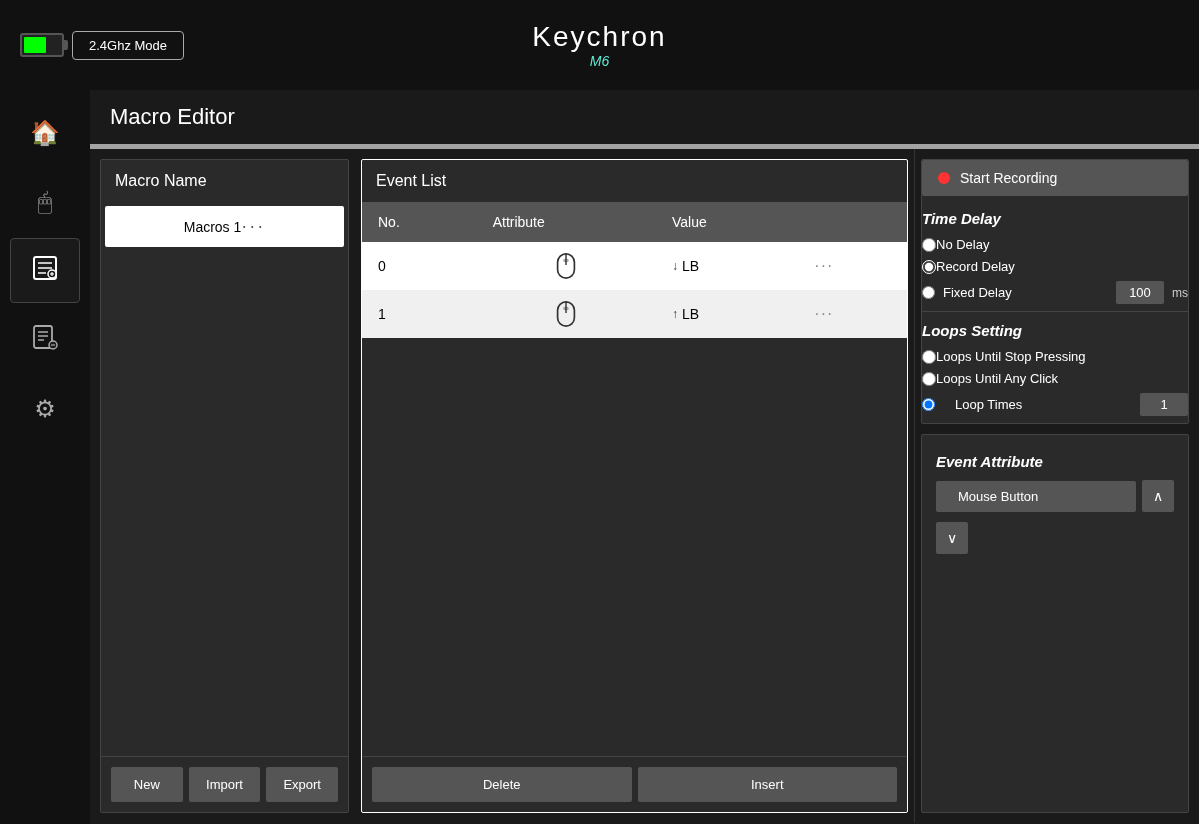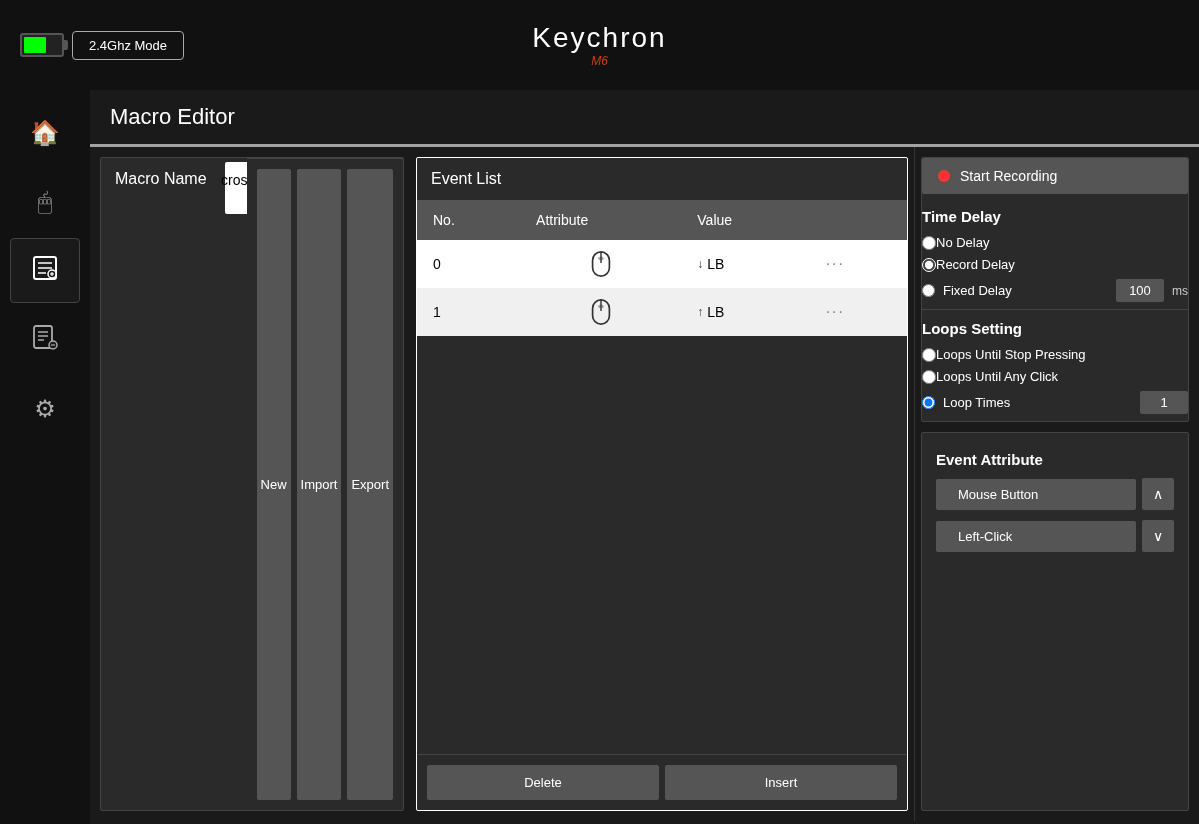--- a/index.html
+++ b/index.html
@@ -69,23 +69,23 @@
       left: 50%;
       transform: translateX(-50%);
       text-align: center;
     }
     .top-title-main {
       font-size: 28px;
       font-weight: 300;
       letter-spacing: 2px;
     }
     .top-title-sub {
-      font-size: 12px;
+      font-size: 14px;
       font-style: italic;
-      color: #c2410c;
+      color: #5eead4;
       text-align: center;
     }
 
     
     .main-layout {
       display: flex;
       height: 734px;
     }
 
     
@@ -119,42 +119,42 @@
 
     
     .content {
       flex: 1;
       background: #1a1a1a;
       padding: 0;
     }
 
     .page-title-bar {
       background: #1a1a1a;
-      border-bottom: 3px solid #a3a3a3;
+      border-bottom: 5px solid #a3a3a3;
       padding: 14px 20px;
     }
     .page-title {
       font-size: 22px;
       font-weight: 400;
     }
 
     .panels-row {
       display: flex;
       height: calc(734px - 60px);
       gap: 0;
     }
 
     
     .macro-panel {
-      width: 304px;
+      width: 249px;
       background: #2a2a2a;
       border: 1px solid #444;
       margin: 10px 6px 10px 10px;
       display: flex;
-      flex-direction: row;
+      flex-direction: column;
       border-radius: 2px;
     }
     .panel-header {
       padding: 12px 14px;
       font-size: 16px;
       font-weight: 500;
     }
     .macro-list {
       flex: 1;
       overflow-y: auto;
@@ -276,20 +276,21 @@
       background: #ff3333;
       border-radius: 50%;
       flex-shrink: 0;
     }
 
     .section-label {
       font-size: 15px;
       font-weight: 600;
       margin-bottom: 10px;
       margin-top: 4px;
+      font-style: italic;
     }
     .radio-row {
       display: flex;
       align-items: center;
       gap: 0;
       margin-bottom: 7px;
       font-size: 13px;
     }
     .radio-row input[type="radio"] {
       accent-color: #fff;
@@ -321,21 +322,21 @@
 
     .divider-line {
       height: 1px;
       background: #444;
       margin: 4px 0 10px 0;
     }
 
     .loop-times-row {
       display: flex;
       align-items: center;
-      gap: 8px;
+      gap: 20px;
       margin-bottom: 7px;
       font-size: 13px;
     }
     .loop-times-input {
       width: 48px;
       background: #555;
       color: #fff;
       border: none;
       padding: 4px 6px;
       font-size: 13px;
@@ -595,23 +596,20 @@
         <div class="right-bottom">
           <div class="section-label">Event Attribute</div>
           <div class="attr-row">
             <select class="attr-select">
               <option>Mouse Button</option>
             </select>
             <button class="arrow-btn">∧</button>
           </div>
 
           <div class="attr-row">
-            <select class="attr-select">
-              <option>Left-Click</option>
-            </select>
             <button class="arrow-btn">∨</button>
           </div>
         </div>
       </div>
 
     </div>
   </div>
 </div>
 
 </body></html>

